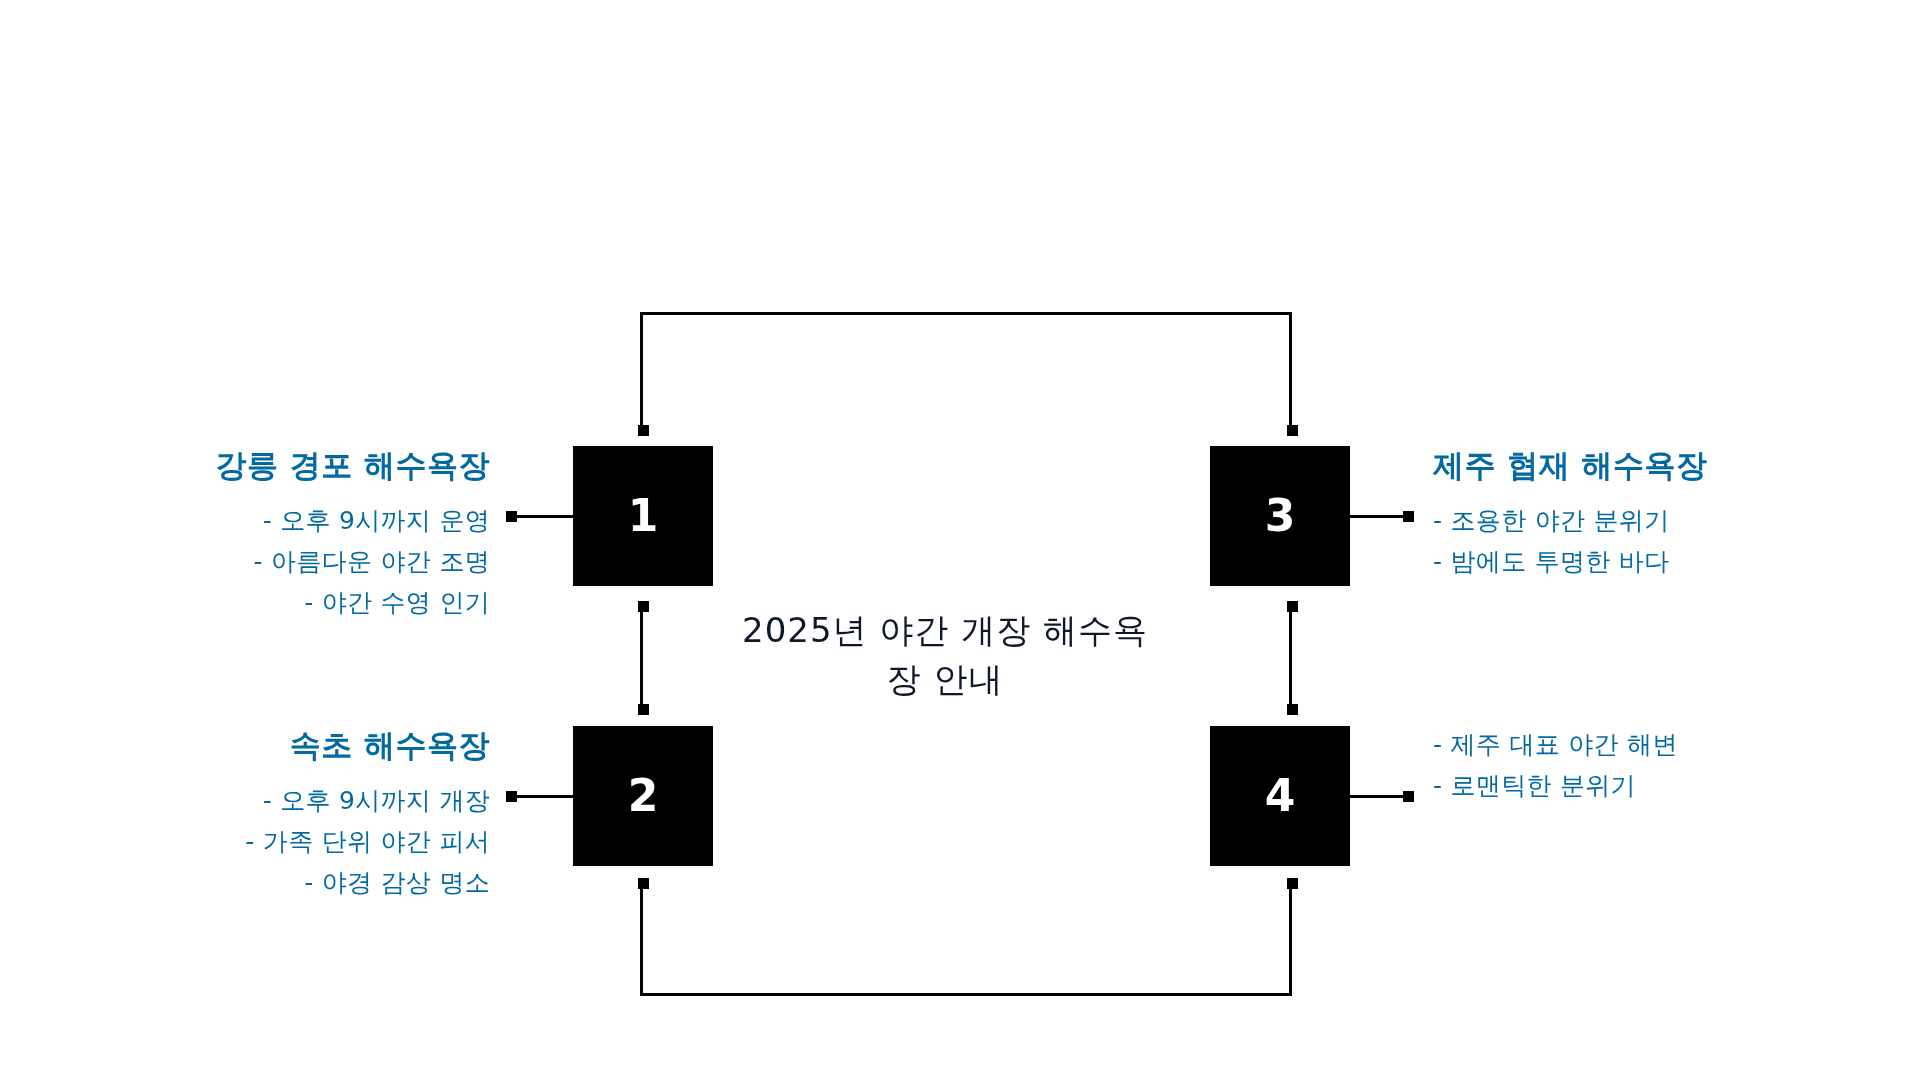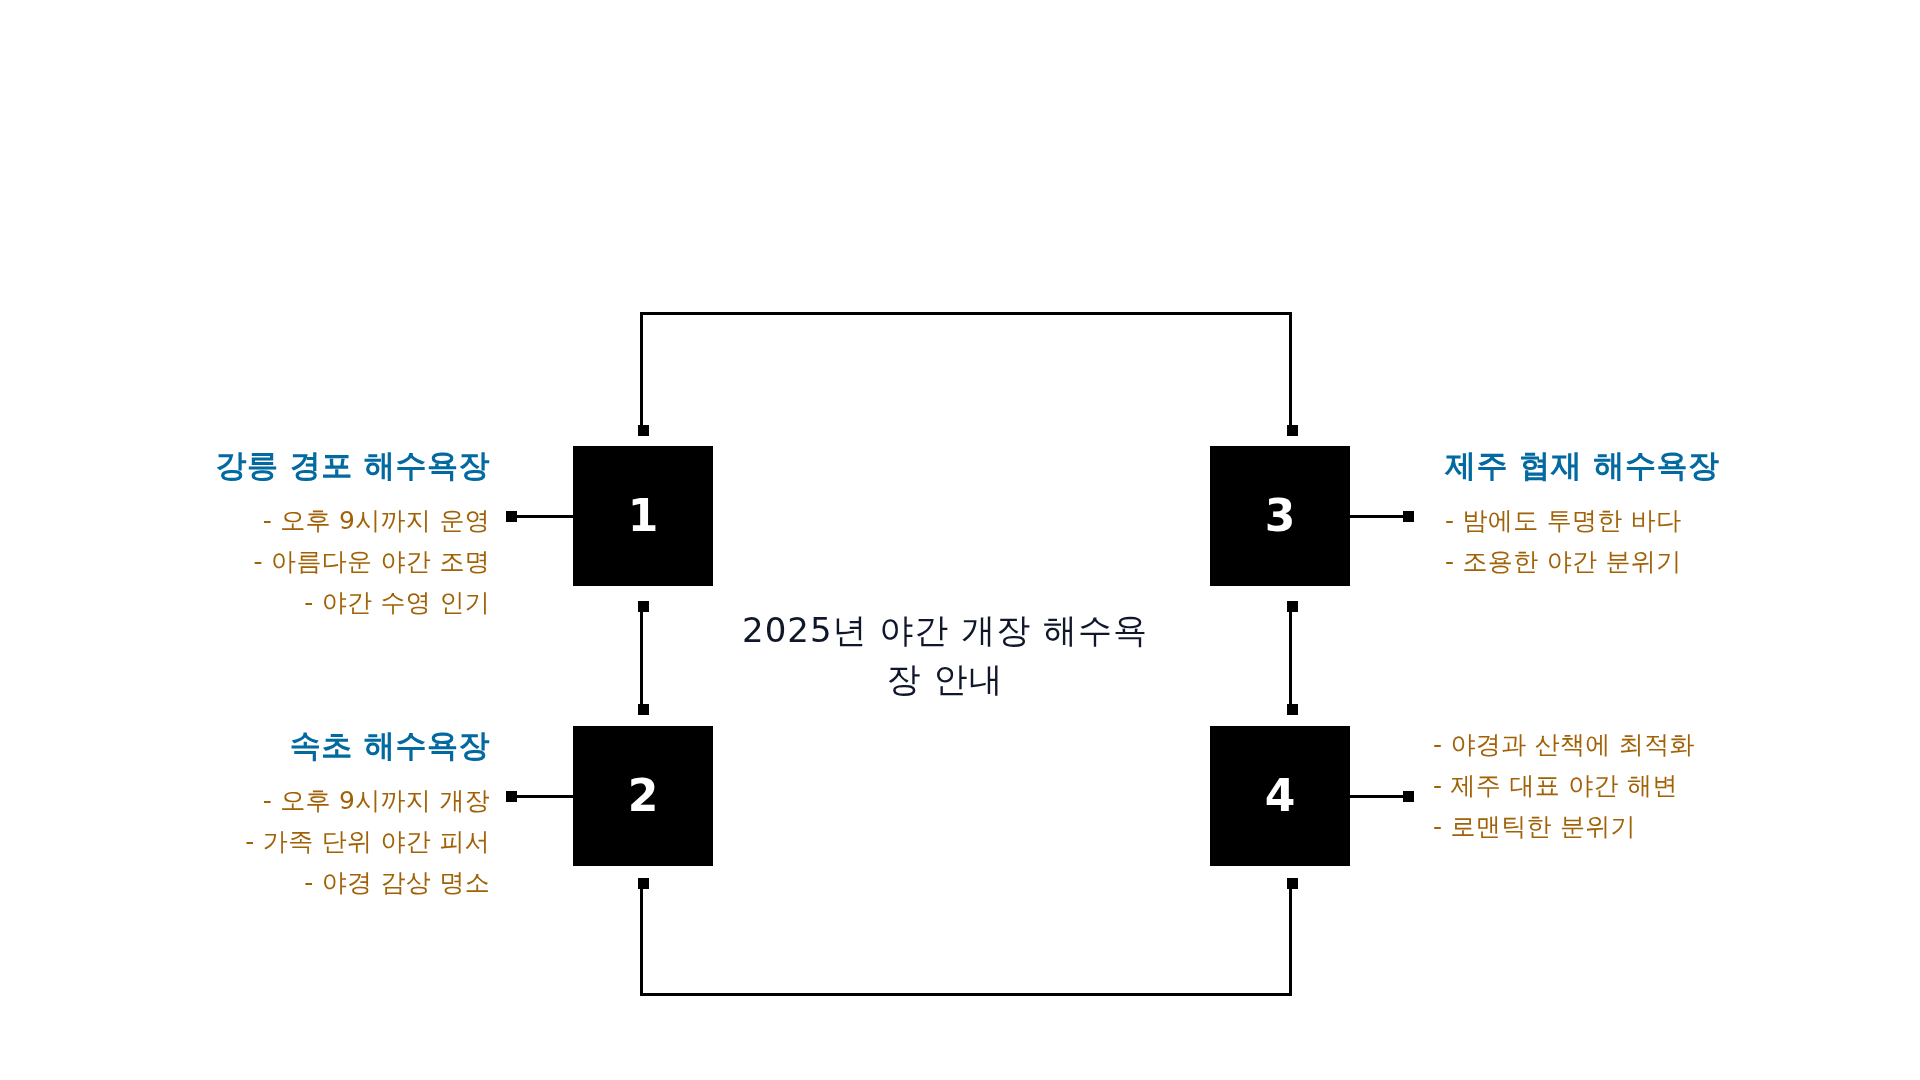--- a/index.html
+++ b/index.html
@@ -130,28 +130,28 @@
     font-size: 31px;
     font-weight: 700;
     color: #0369a1;
     letter-spacing: 0.5px;
     white-space: nowrap;
     margin-bottom: 14px;
   }
   .beach-feature {
     font-size: 25px;
     line-height: 1.63;
-    color: #a16207;
+    color: #0369a1;
     letter-spacing: 0.3px;
     white-space: nowrap;
   }
 
   #label-1 { top: 445px; }
   #label-2 { top: 725px; }
-  #label-3 { top: 445px; margin-left: 12px; }
+  #label-3 { top: 445px; }
   #label-4 { top: 725px; }
   .label-block.left#label-1,
   .label-block.left#label-2 { right: auto; left: 0px; width: 490px; }
 </style>
 </head>
 <body>
 
 <div id="canvas">
 
 
@@ -207,23 +207,22 @@
 
   <div class="label-block left" id="label-2">
     <div class="beach-name">속초 해수욕장</div>
     <div class="beach-feature">- 오후 9시까지 개장</div>
     <div class="beach-feature">- 가족 단위 야간 피서</div>
     <div class="beach-feature">- 야경 감상 명소</div>
   </div>
 
   <div class="label-block right" id="label-3">
     <div class="beach-name">제주 협재 해수욕장</div>
+    <div class="beach-feature">- 조용한 야간 분위기</div>
     <div class="beach-feature">- 밤에도 투명한 바다</div>
-    <div class="beach-feature">- 조용한 야간 분위기</div>
   </div>
 
   <div class="label-block right" id="label-4">
-    <div class="beach-feature">- 야경과 산책에 최적화</div>
     <div class="beach-feature">- 제주 대표 야간 해변</div>
     <div class="beach-feature">- 로맨틱한 분위기</div>
   </div>
 
 </div>
 
 </body></html>

